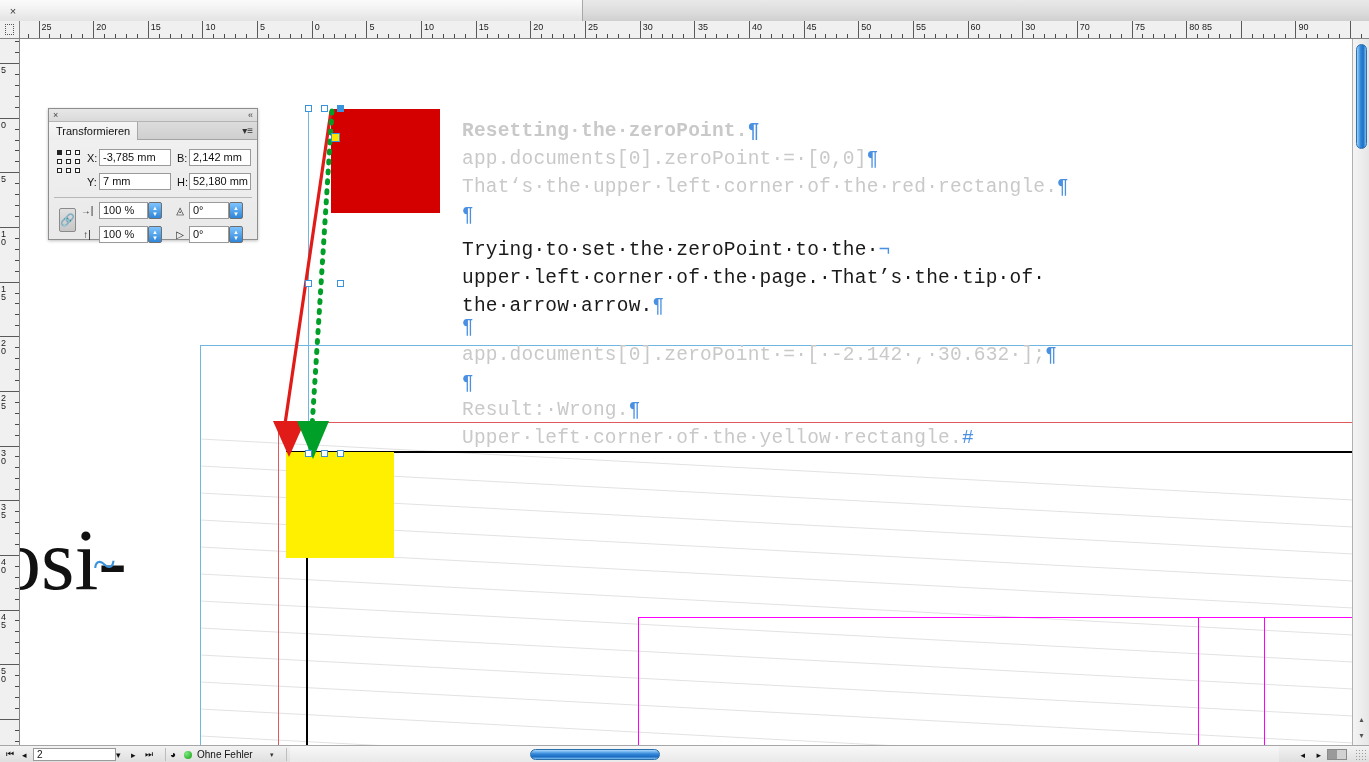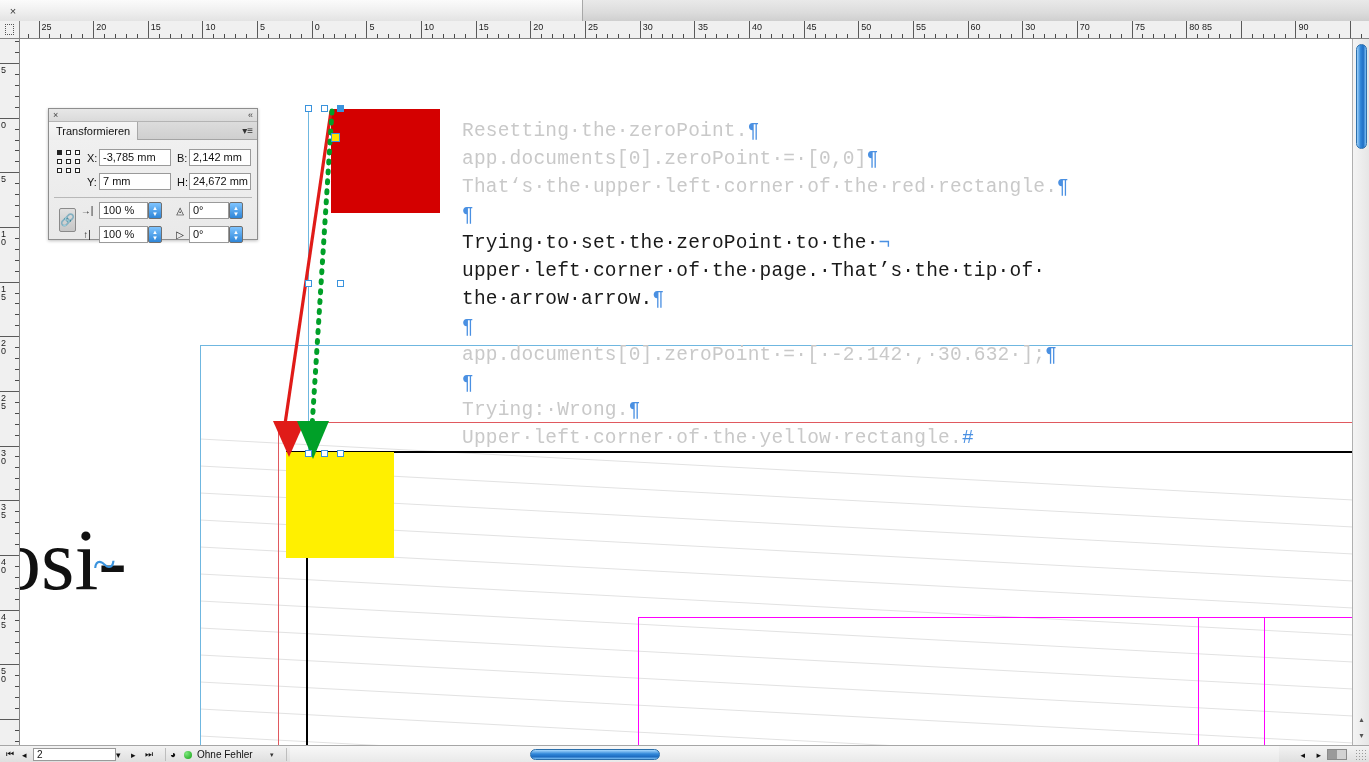--- a/index.html
+++ b/index.html
@@ -103,22 +103,22 @@
   }
   .tilde-mark {
     position: absolute; color: #3a93dd; font-size: 42px;
     font-family: "Liberation Serif", serif;
   }
 
   
   .story { position: absolute; font-family: "Liberation Mono", monospace; }
   .ln { position: absolute; white-space: pre; font-size: 19.5px; letter-spacing: 0.2px; }
   .ln.gray  { color: #c9c9c9; }
-  .ln.dark  { color: #1a1a1a; }
-  .ln.bold  { font-weight: normal; }
+  .ln.dark  { color: #1a1a1a; margin-top: 7px; }
+  .ln.bold  { font-weight: bold; }
   .pil { color: #4a90e2; }
 
   
   .panel {
     position: absolute; left: 48px; top: 108px; width: 210px; height: 132px;
     background: linear-gradient(to bottom,#f2f2f2 0%, #e9e9e9 100%);
     border: 1px solid #8e8e8e;
     box-shadow: 0 1px 3px rgba(0,0,0,0.25);
     font-family: "Liberation Sans", sans-serif;
   }
@@ -537,21 +537,21 @@
         <div class="ln gray bold" style="left: 442px; top: 81px;"><span>Resetting·the·zeroPoint.</span><span class="pil">¶</span></div>
         <div class="ln gray" style="left: 442px; top: 109px;"><span>app.documents[0].zeroPoint·=·[0,0]</span><span class="pil">¶</span></div>
         <div class="ln gray" style="left: 442px; top: 137px;"><span>That‘s·the·upper·left·corner·of·the·red·rectangle.</span><span class="pil">¶</span></div>
         <div class="ln gray" style="left: 442px; top: 165px;"><span></span><span class="pil">¶</span></div>
         <div class="ln dark" style="left: 442px; top: 193px;"><span>Trying·to·set·the·zeroPoint·to·the·</span><span class="pil">¬</span></div>
         <div class="ln dark" style="left: 442px; top: 221px;"><span>upper·left·corner·of·the·page.·That’s·the·tip·of·</span></div>
         <div class="ln dark" style="left: 442px; top: 249px;"><span>the·arrow·arrow.</span><span class="pil">¶</span></div>
         <div class="ln gray" style="left: 442px; top: 277px;"><span></span><span class="pil">¶</span></div>
         <div class="ln gray" style="left: 442px; top: 305px;"><span>app.documents[0].zeroPoint·=·[·-2.142·,·30.632·];</span><span class="pil">¶</span></div>
         <div class="ln gray" style="left: 442px; top: 333px;"><span></span><span class="pil">¶</span></div>
-        <div class="ln gray" style="left: 442px; top: 360px;"><span>Trying:·Wrong.</span><span class="pil">¶</span></div>
+        <div class="ln gray" style="left: 442px; top: 360px;"><span>Result:·Wrong.</span><span class="pil">¶</span></div>
         <div class="ln gray" style="left: 442px; top: 388px;"><span>Upper·left·corner·of·the·yellow·rectangle.</span><span class="pil">#</span></div>
       </div>
 
   </div>
 
   <div class="panel">
     <div class="panel-titlebar">
       <div class="panel-close">×</div>
       <div class="panel-collapse">«</div>
     </div>
@@ -576,21 +576,21 @@
       <div class="fieldlabel" style="left:38px; top:12px;">X:</div>
       <div class="field" style="left:50px; top:9px; width:72px;">-3,785 mm</div>
 
       <div class="fieldlabel" style="left:38px; top:36px;">Y:</div>
       <div class="field" style="left:50px; top:33px; width:72px;">7 mm</div>
 
       <div class="fieldlabel" style="left:128px; top:12px;">B:</div>
       <div class="field" style="left:140px; top:9px; width:62px;">2,142 mm</div>
 
       <div class="fieldlabel" style="left:128px; top:36px;">H:</div>
-      <div class="field" style="left:140px; top:33px; width:62px;">24,672 mm</div>
+      <div class="field" style="left:140px; top:33px; width:62px;">52,180 mm</div>
 
       <div class="hsep" style="top:57px;"></div>
 
       <div class="linkbtn" style="left:10px; top:68px;">🔗</div>
 
       <div class="smallicon" style="left:31px; top:64px;">→|</div>
       <div class="field" style="left:50px; top:62px; width:49px;">100 %</div>
       <div class="stepper" style="left:99px; top:62px;">
           <span>▲</span>
           <span>▼</span>

